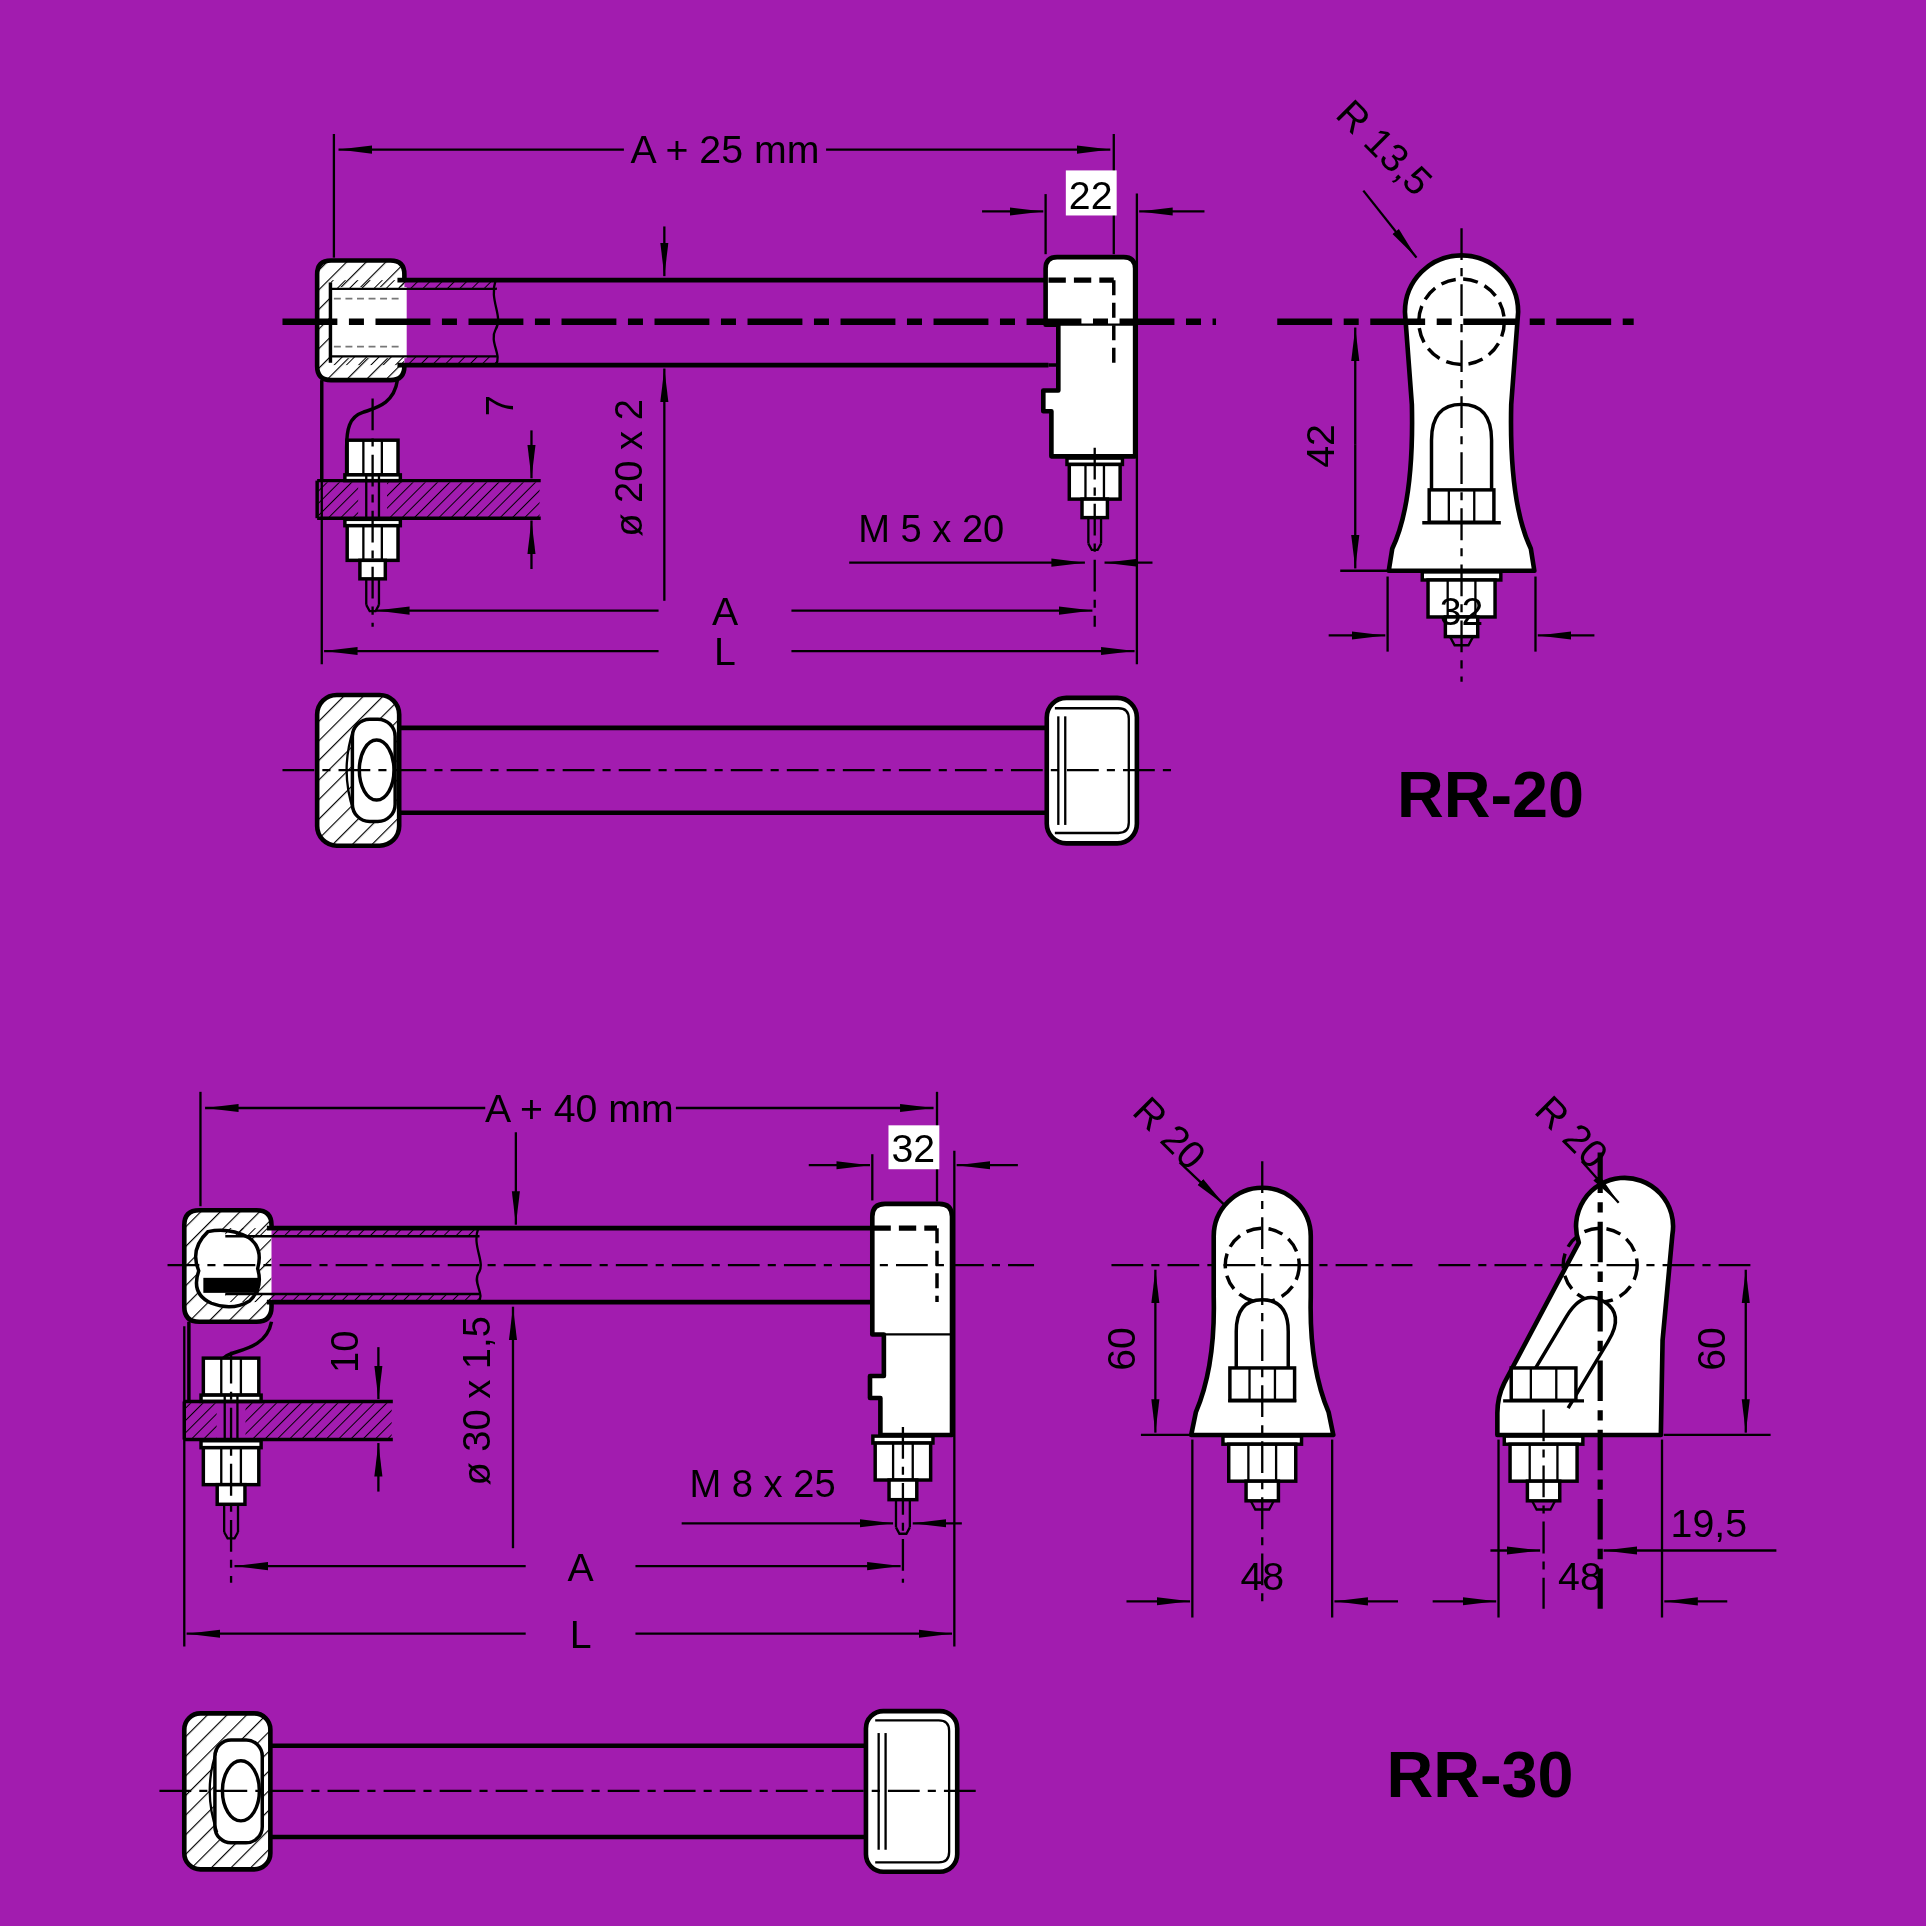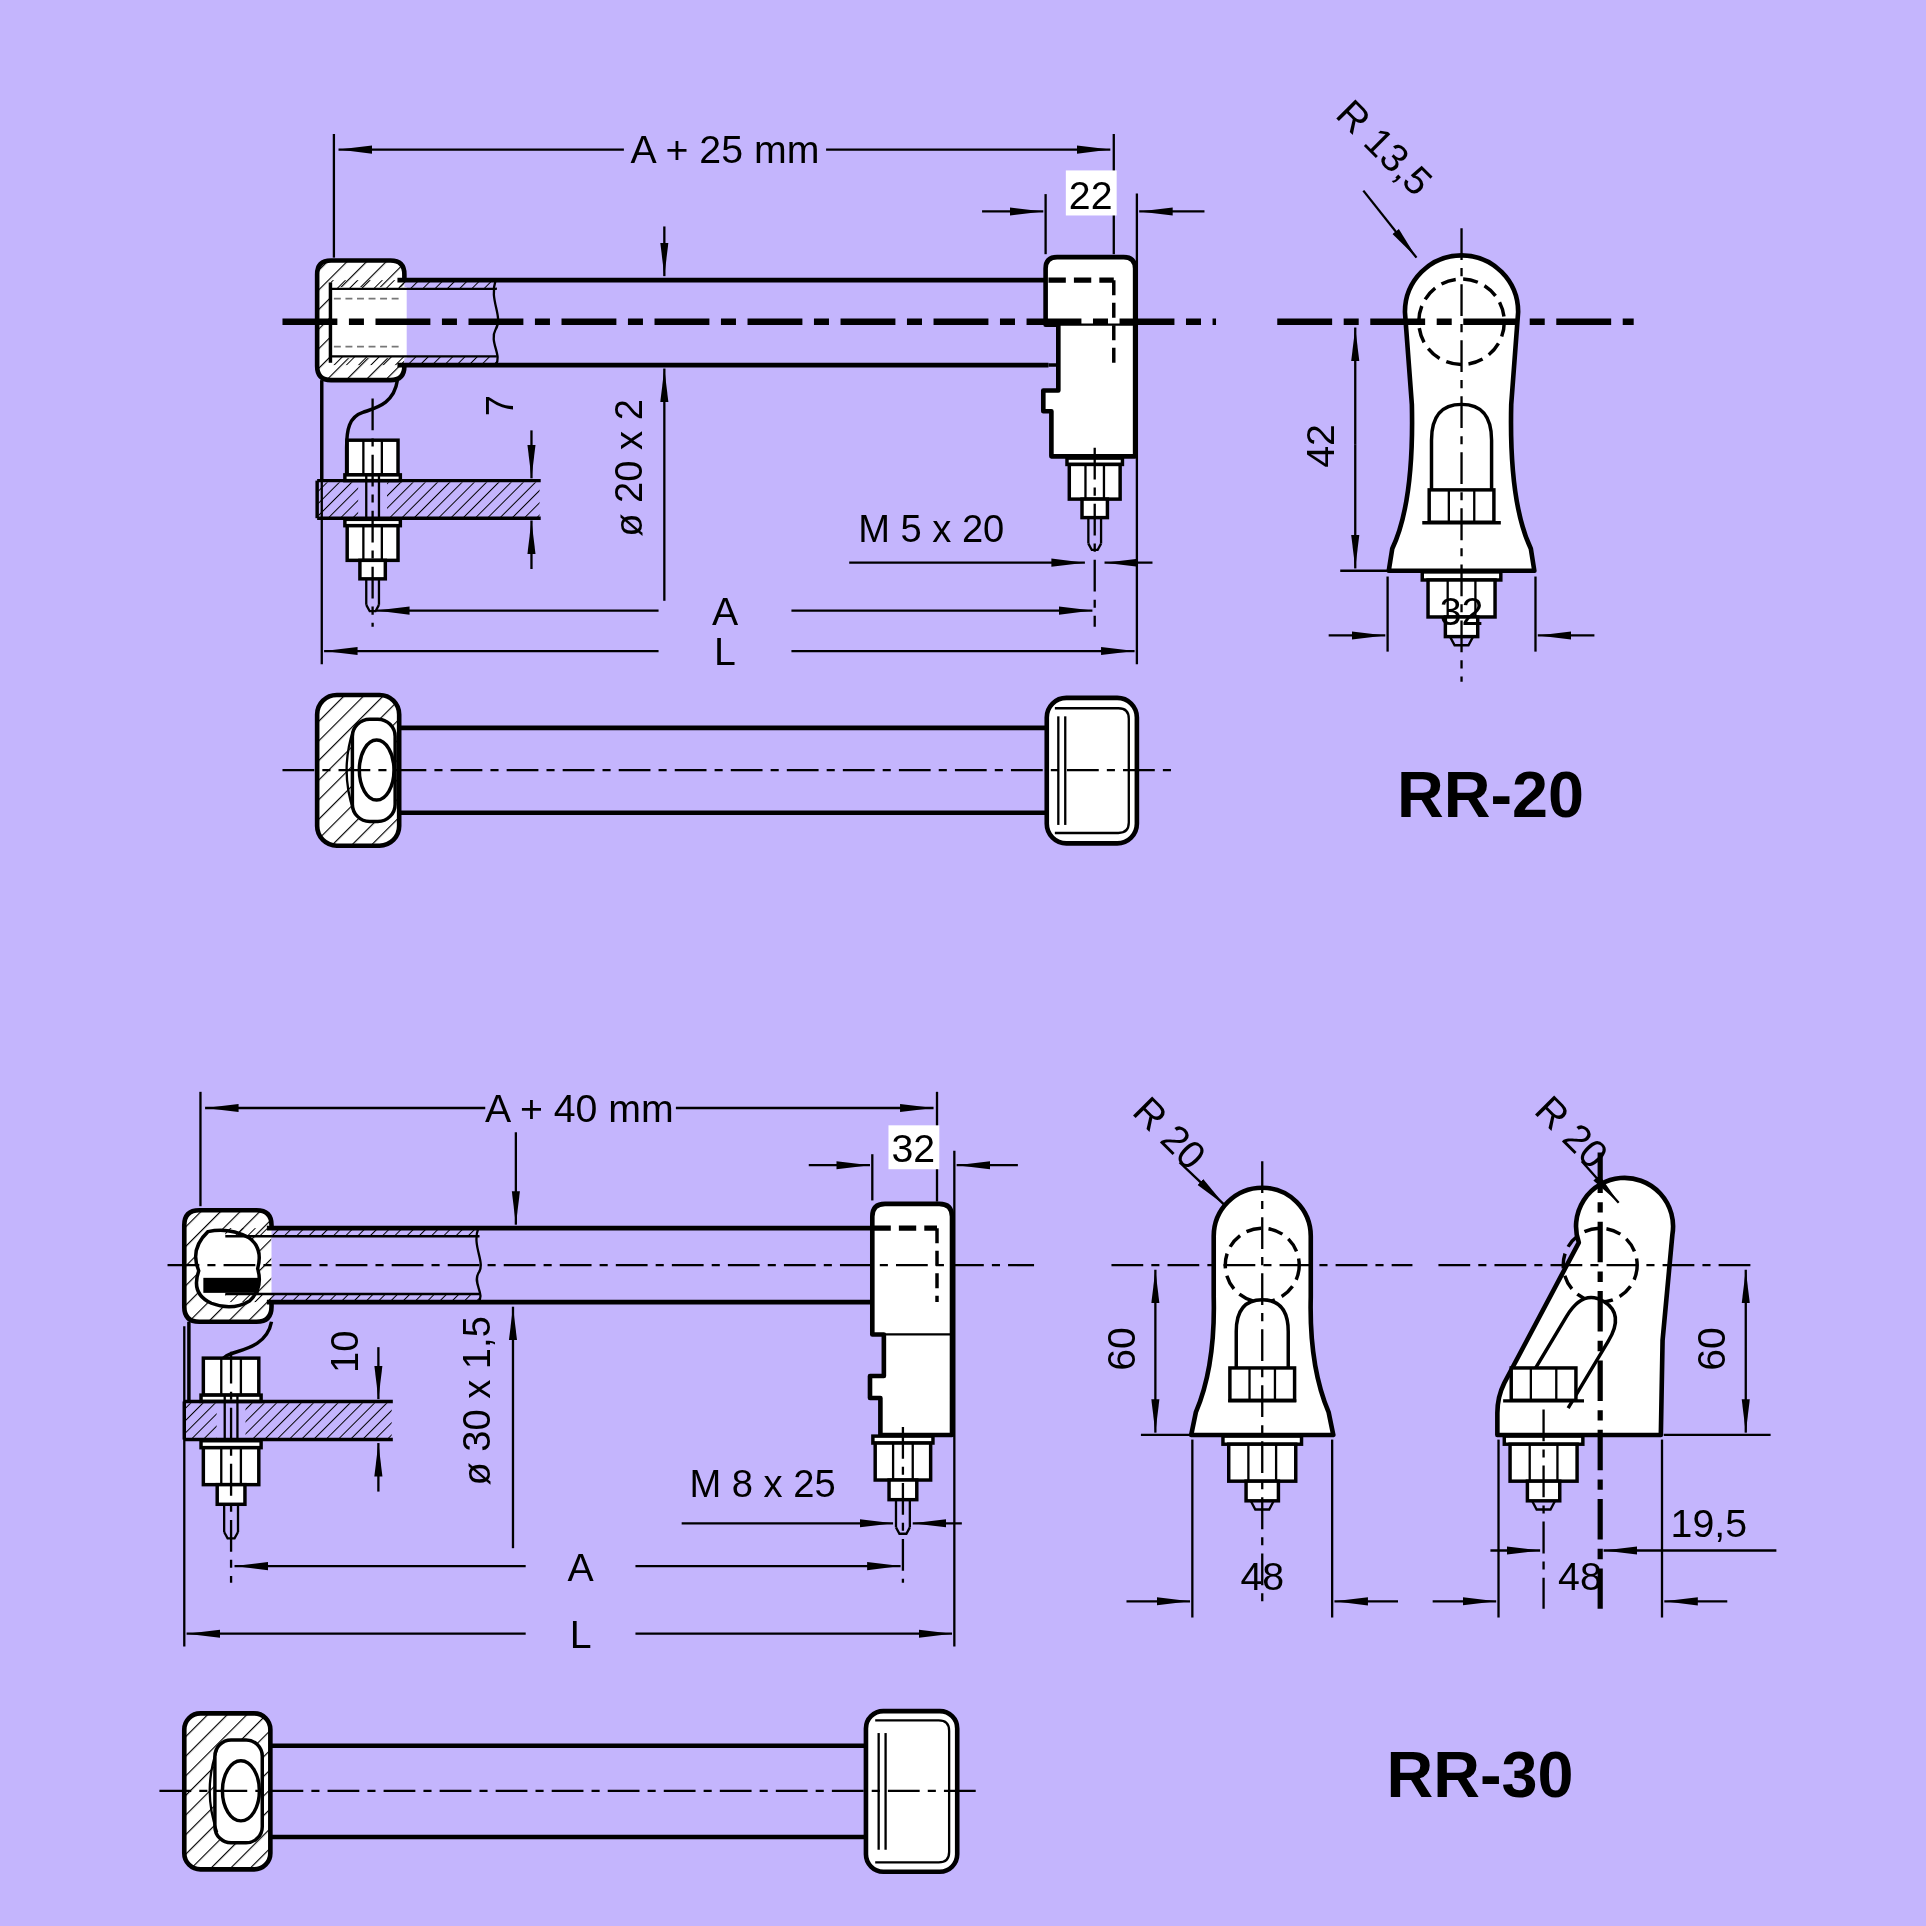--- a/index.html
+++ b/index.html
@@ -1,16 +1,16 @@
 <!DOCTYPE html>
 <html style="font-size:9.2px"><head>
 <meta charset="utf-8">
 <style>
   html,body{margin:0;padding:0;background:#fff;}
-  .page{width:1926px;height:1926px;position:relative;background:#c4b5fd;}
+  .page{width:1926px;height:1926px;position:relative;background:#a21caf;}
   svg{display:block;}
   text{font-family:"Liberation Sans", sans-serif; fill:#000;}
   .dim{font-size:68px;}
   .dimS{font-size:66px;}
   .lbl{font-size:112px;font-weight:bold;}
   .outline{fill:#fff;stroke:#000;stroke-width:8;stroke-linejoin:round;}
   .thin{stroke:#000;stroke-width:4;fill:none;}
   .med{stroke:#000;stroke-width:6;fill:none;}
   .edge{stroke:#000;stroke-width:8;fill:none;}
   .cl{stroke:#000;stroke-width:4;fill:none;stroke-dasharray:55 14 14 14;}

